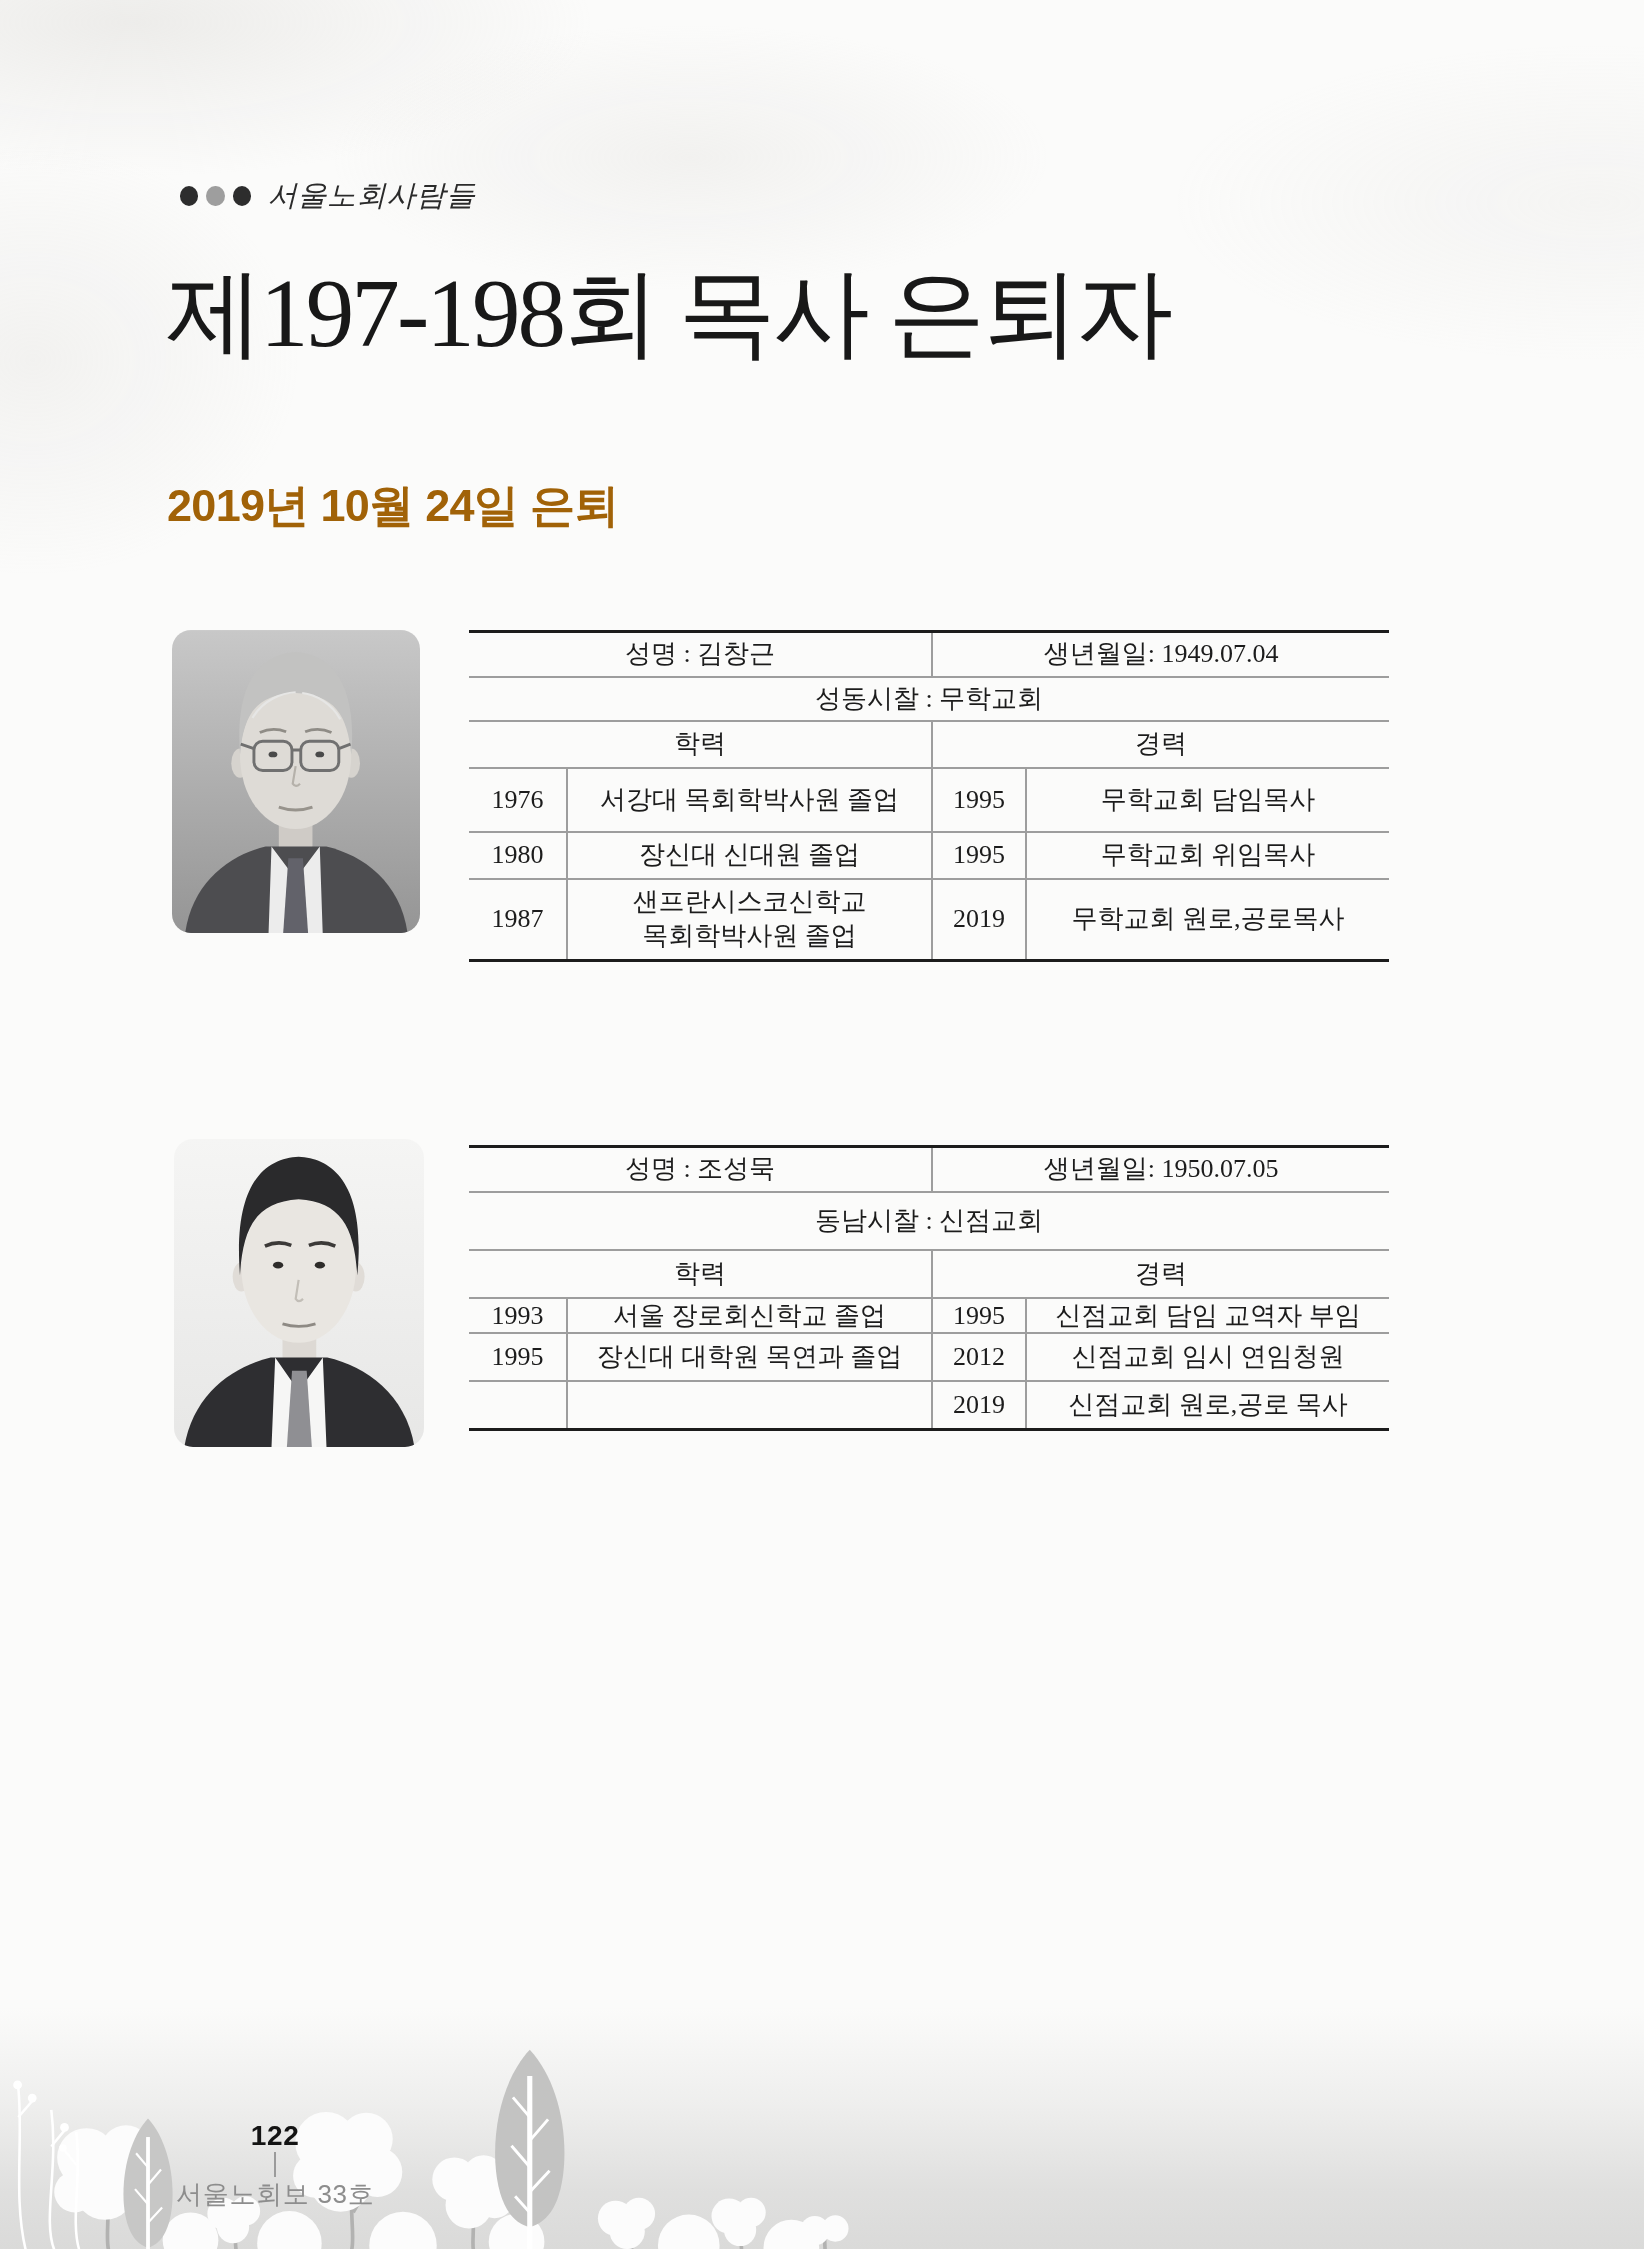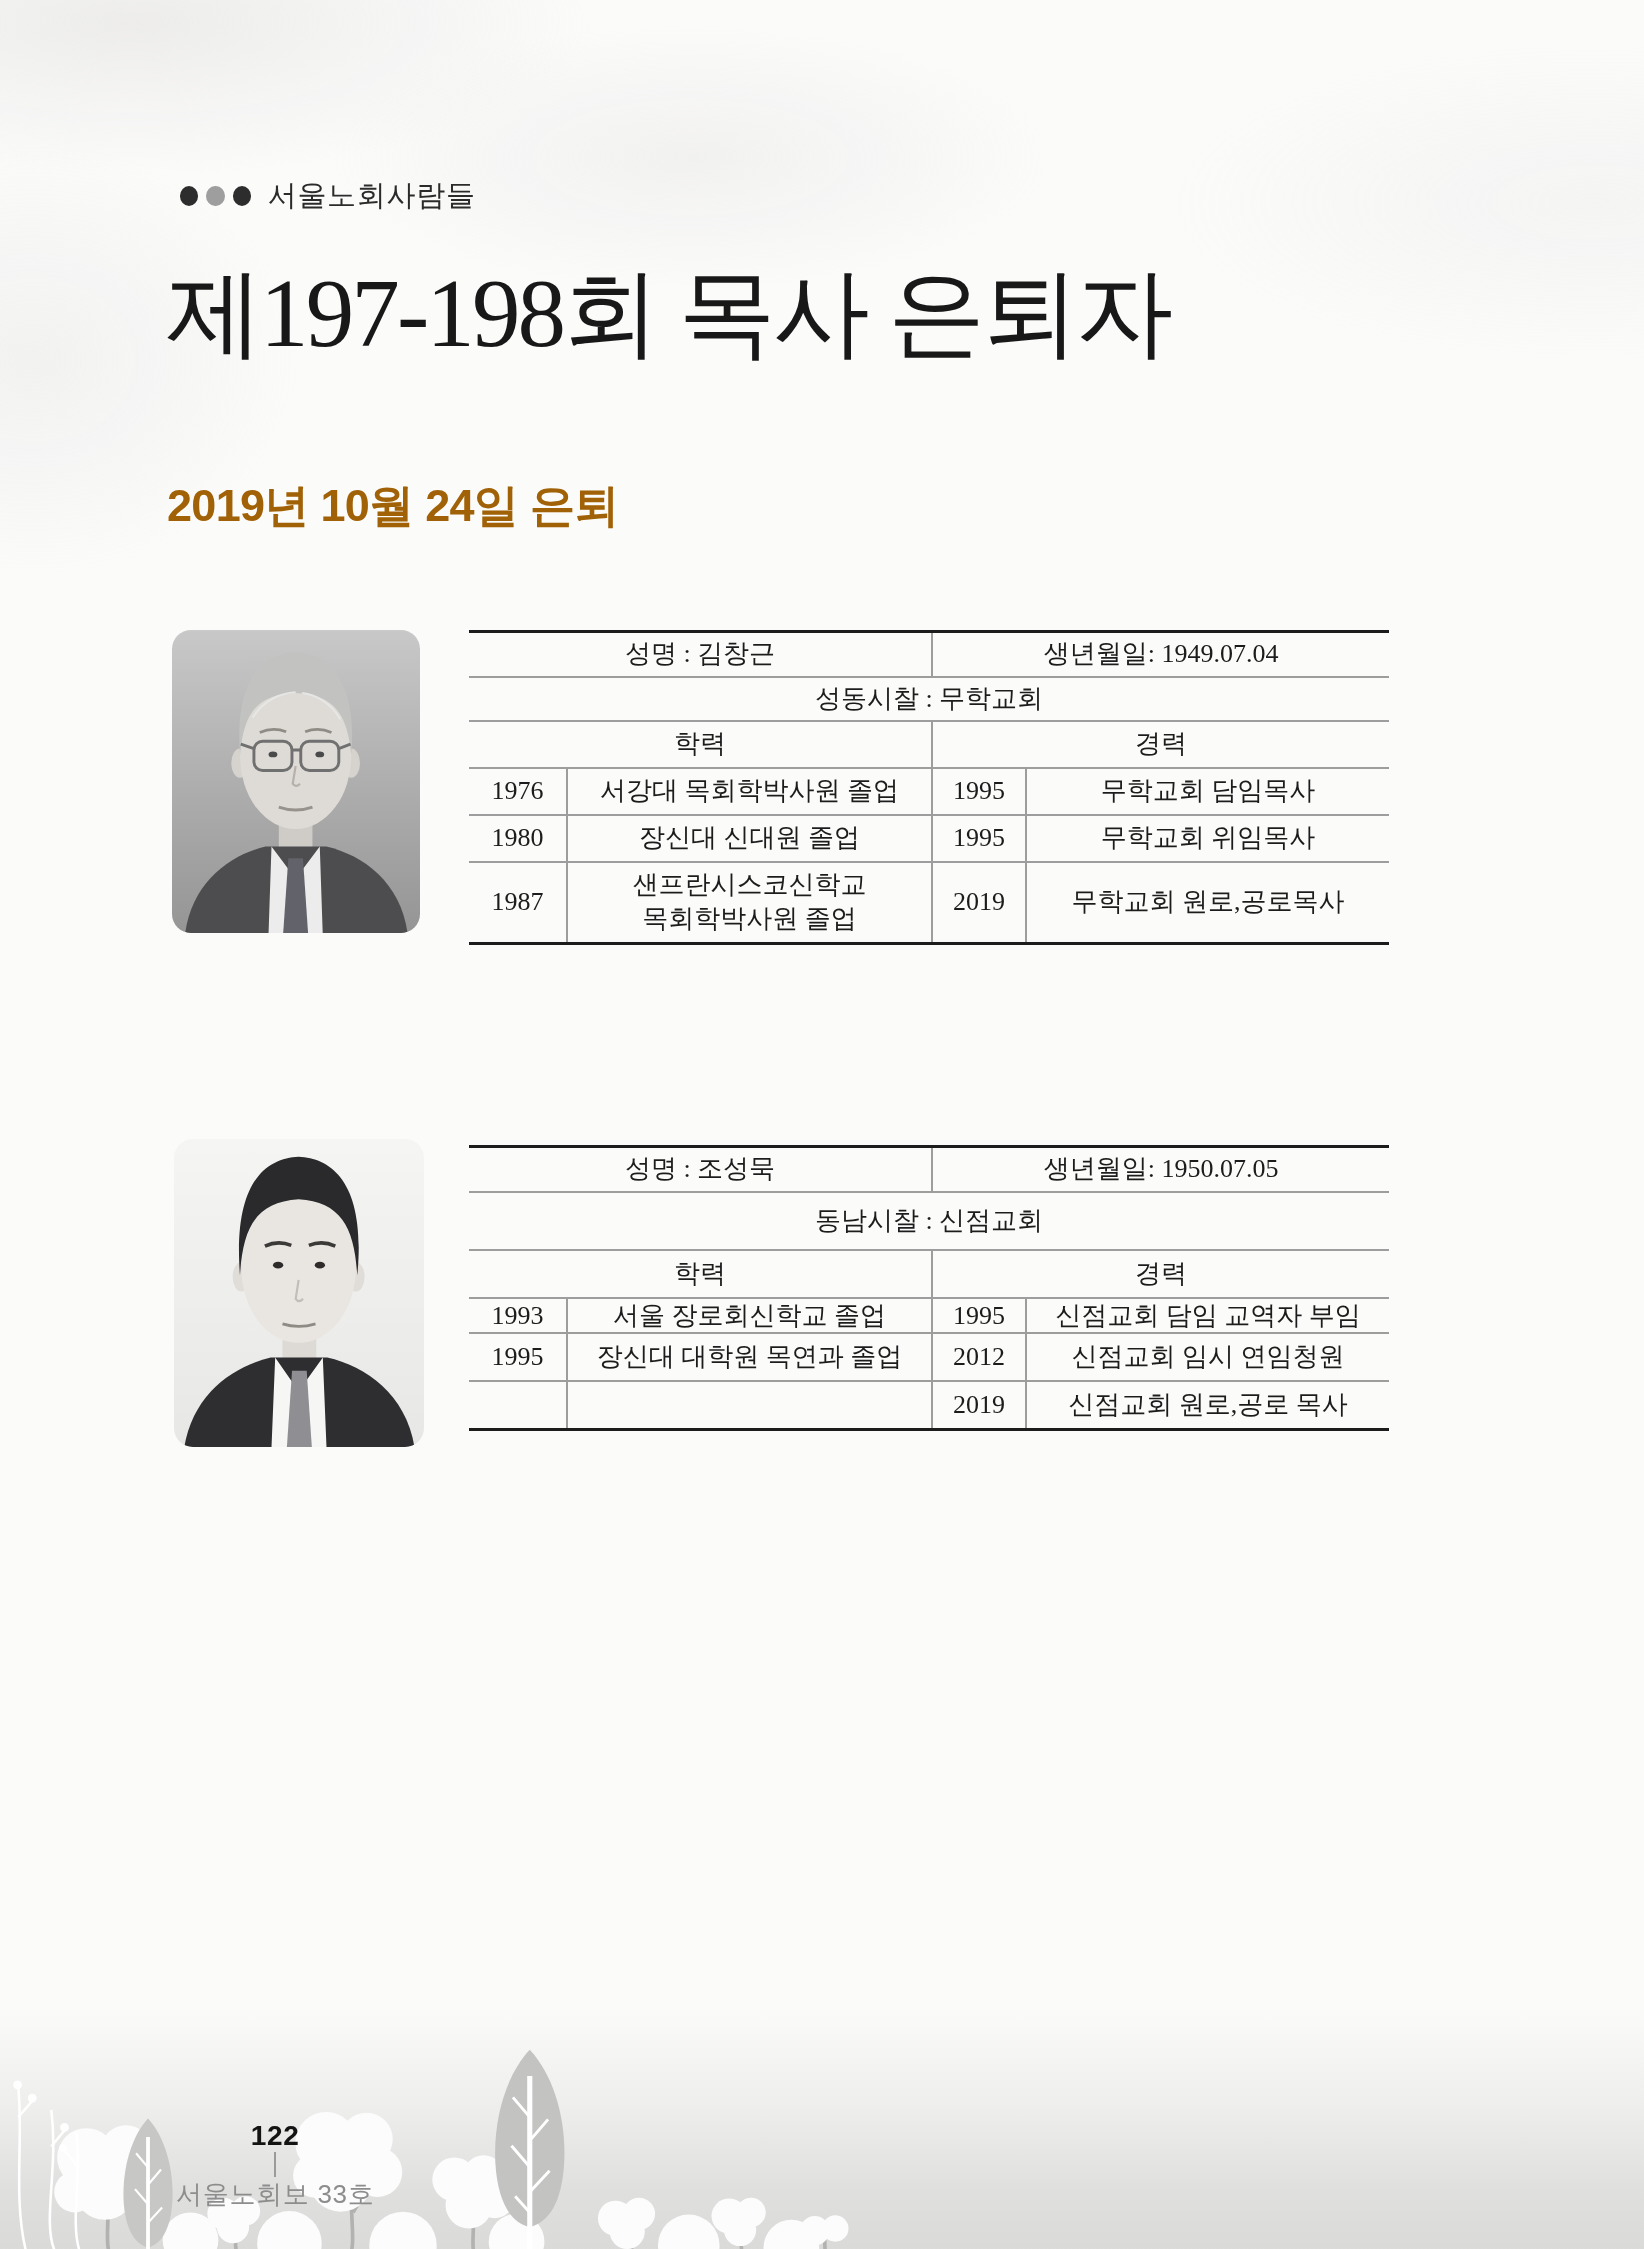--- a/index.html
+++ b/index.html
@@ -8,21 +8,21 @@
     font-family:"Liberation Serif","DejaVu Serif",serif;color:#1e1e1e;
     background:
       radial-gradient(659px 220px at 8% 1%,  rgba(205,203,199,.30), rgba(205,203,199,0) 70%),
       radial-gradient(513px 190px at 42% 7%, rgba(208,206,202,.22), rgba(208,206,202,0) 70%),
       radial-gradient(586px 220px at 97% 9%, rgba(210,208,204,.16), rgba(210,208,204,0) 72%),
       radial-gradient(381px 308px at 2% 16%, rgba(205,203,199,.20), rgba(205,203,199,0) 70%),
       #fbfbfa;
   }
 
   
-  .section-header{position:absolute;left:180px;top:176px;display:flex;align-items:center;}
+  .section-header{position:absolute;left:180px;top:176px;display:flex;align-items:center;font-style:italic;}
   .dot{width:18.3px;height:20px;border-radius:50%;margin-right:8px;flex:0 0 auto;}
   .dot.dark{background:#2d2d2d}
   .dot.gray{background:#9e9e9e}
   .section-label{margin-left:8.8px;font-family:"Liberation Sans","DejaVu Sans",sans-serif;
     font-size:29px;color:#2b2b2b;letter-spacing:0.7px;}
 
   
   .page-title{position:absolute;left:166px;top:258px;margin:0;font-size:97px;font-weight:500;
     letter-spacing:-2.9px;color:#181818;line-height:1.15;white-space:nowrap;}
   .subtitle{position:absolute;left:167px;top:476px;margin:0;
@@ -115,21 +115,21 @@
     <td colspan="2">성명 : 김창근</td>
     <td colspan="2" class="bl">생년월일: 1949.07.04</td>
   </tr>
   <tr style="height:44px">
     <td colspan="4">성동시찰 : 무학교회</td>
   </tr>
   <tr style="height:47px">
     <td colspan="2">학력</td>
     <td colspan="2" class="bl">경력</td>
   </tr>
-  <tr style="height:47px">
+  <tr style="height:64px">
     <td>1976</td>
     <td class="bl">서강대 목회학박사원 졸업</td>
     <td class="bl">1995</td>
     <td class="bl">무학교회 담임목사</td>
   </tr>
   <tr style="height:47px">
     <td>1980</td>
     <td class="bl">장신대 신대원 졸업</td>
     <td class="bl">1995</td>
     <td class="bl">무학교회 위임목사</td>

